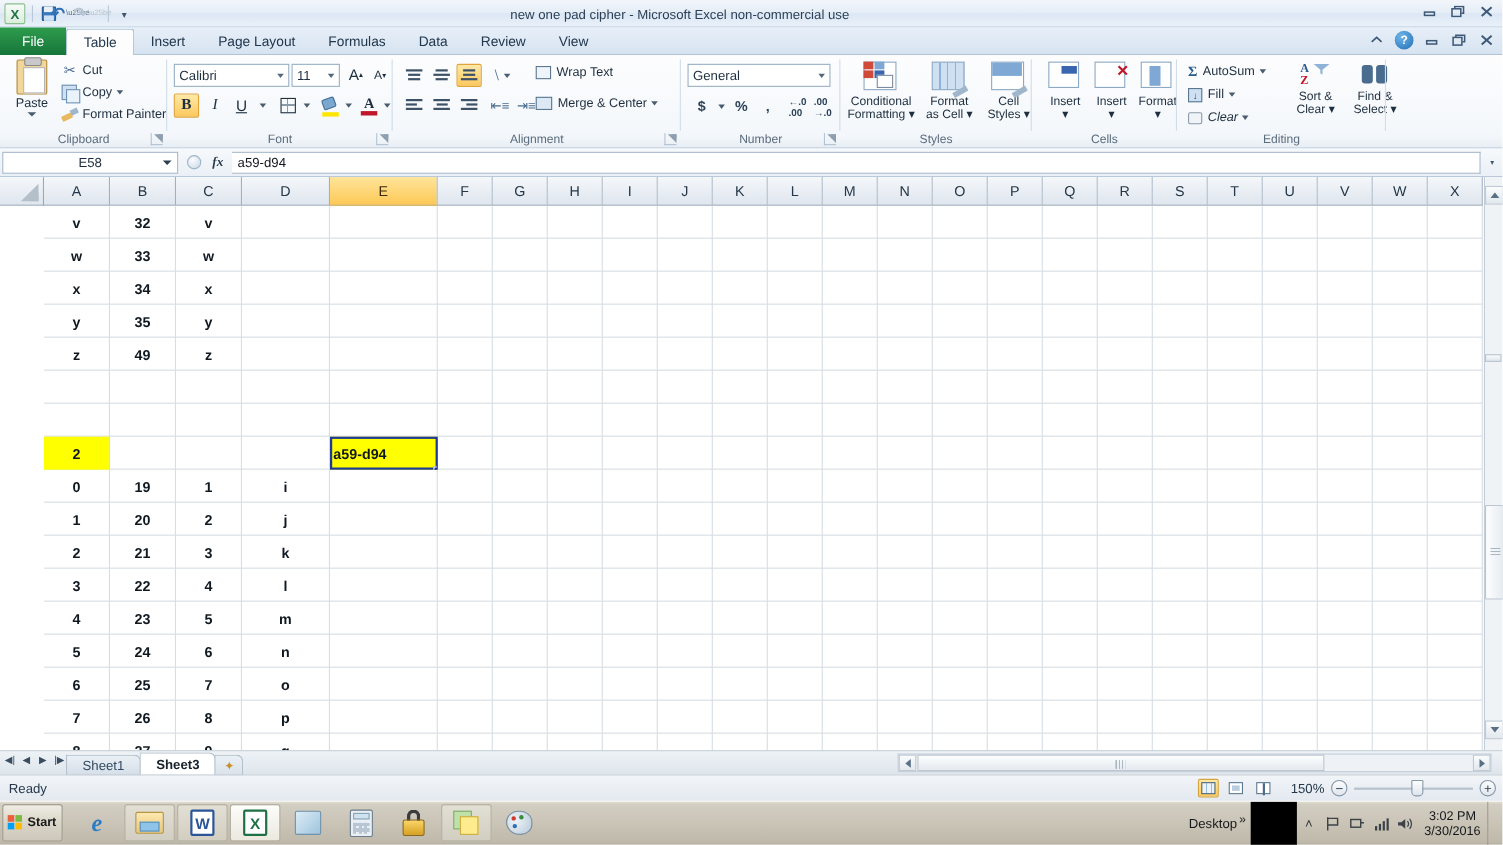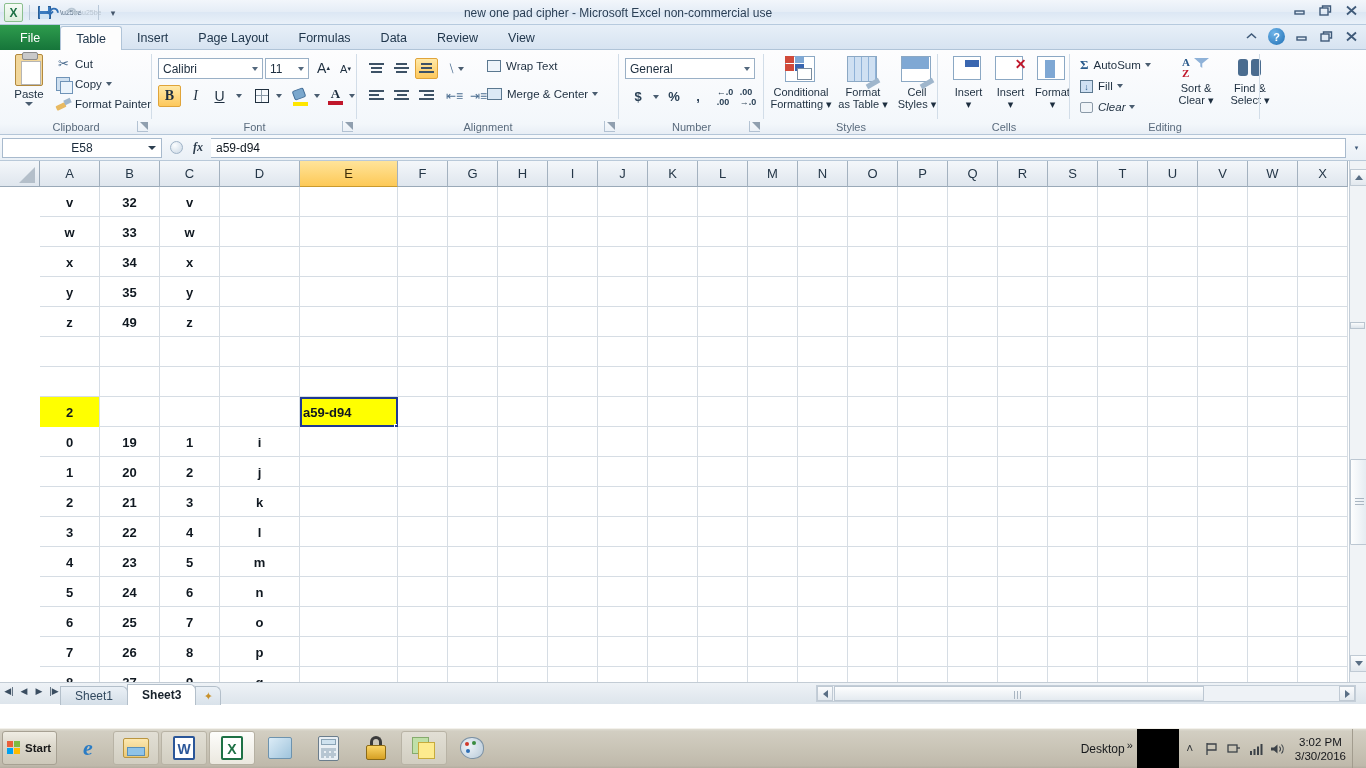--- a/index.html
+++ b/index.html
@@ -622,21 +622,21 @@
         <span class="sbl"><span>Formatting</span> ▾</span>
       </div>
       <div class="sbig" style="position:absolute;left:68px;top:6px;">
         <span class="sico">
           <span class="grid-ico" style="display:block;background:
             repeating-linear-gradient(to right,#cfe0f2 0 6px,#8fb2d8 6px 7px),
             repeating-linear-gradient(to bottom,transparent 0 6px,#8fb2d8 6px 7px)"></span>
           <span style="position:absolute;right:-1px;bottom:0;width:14px;height:5px;background:#9fb6cc;transform:rotate(-30deg)"></span>
         </span>
         <span class="sbl">Format</span>
-        <span class="sbl"><span>as Table</span> ▾</span>
+        <span class="sbl"><span>as Cell</span> ▾</span>
       </div>
       <div class="sbig" style="position:absolute;left:122px;top:6px;">
         <span class="sico">
           <span class="grid-ico" style="display:block">
             <i style="left:1px;top:1px;width:27px;height:12px;background:#7fa8d4"></i>
           </span>
           <span style="position:absolute;right:-1px;bottom:0;width:14px;height:5px;background:#9fb6cc;transform:rotate(-30deg)"></span>
         </span>
         <span class="sbl">Cell</span>
         <span class="sbl"><span>Styles</span> ▾</span>
@@ -1234,20 +1234,45 @@
       <div class="sb-arrow" style="position:absolute;left:0;top:0;width:16px;height:15px;">
         <span style="width:0;height:0;border-top:4px solid transparent;border-bottom:4px solid transparent;border-right:5px solid #5a6f85"></span>
       </div>
       <div class="hthumb"></div>
       <div class="sb-arrow" style="position:absolute;right:0;top:0;width:16px;height:15px;">
         <span style="width:0;height:0;border-top:4px solid transparent;border-bottom:4px solid transparent;border-left:5px solid #5a6f85"></span>
       </div>
     </div>
   </div>
 
+  <div class="statusbar">
+    <span class="ready">Ready</span>
+    <div class="status-right">
+      <div class="vbtn on">
+          <span class="vb-grid"></span>
+        </div>
+      <div class="vbtn">
+          <span class="vb-page"></span>
+        </div>
+      <div class="vbtn">
+          <span class="vb-break"></span>
+        </div>
+      <span class="zoomlbl">150%</span>
+      <div class="zcirc">
+          <span>−</span>
+        </div>
+      <div class="ztrack">
+        <span class="mid"></span>
+        <span class="zthumb"></span>
+      </div>
+      <div class="zcirc">
+          <span>+</span>
+        </div>
+    </div>
+  </div>
 
   <div class="taskbar">
     <div class="startbtn">
       <span class="winlogo">
         <i style="left:0;top:0;background:#e8603c"></i>
         <i style="left:7px;top:0;background:#7cbb42"></i>
         <i style="left:0;top:7px;background:#00a1f1"></i>
         <i style="left:7px;top:7px;background:#ffbb00"></i>
       </span>
       <span class="startlbl">Start</span>

